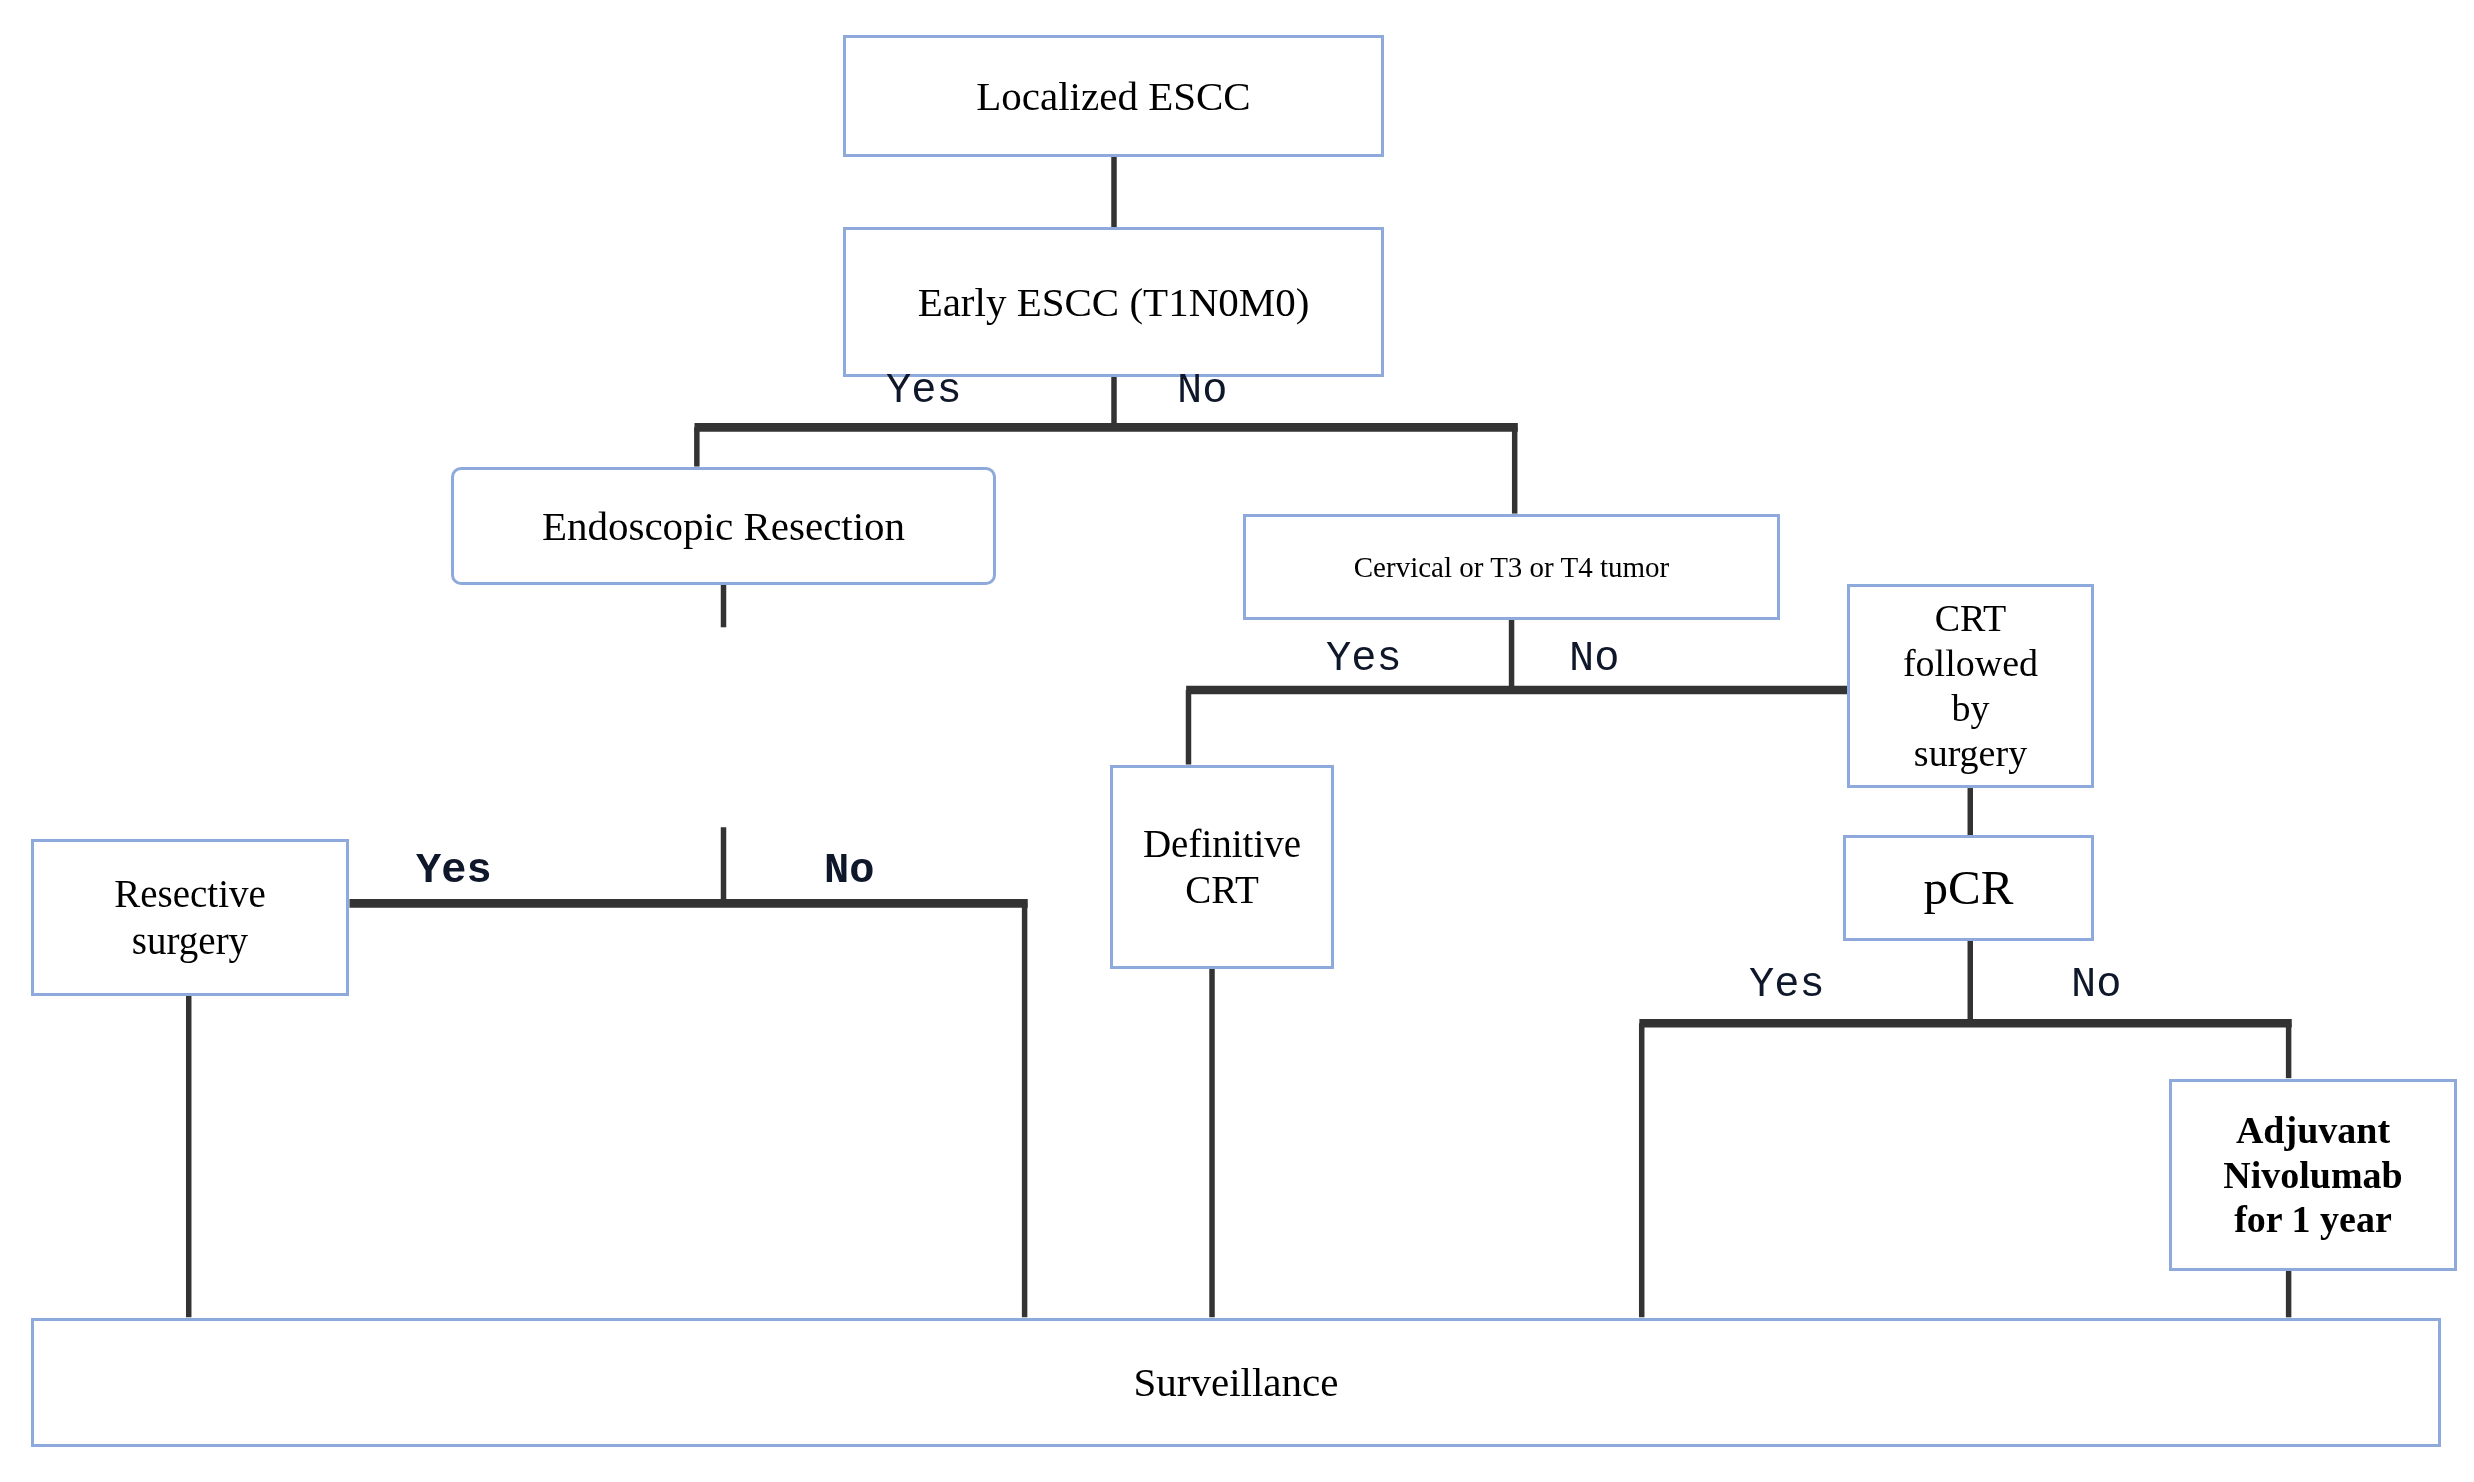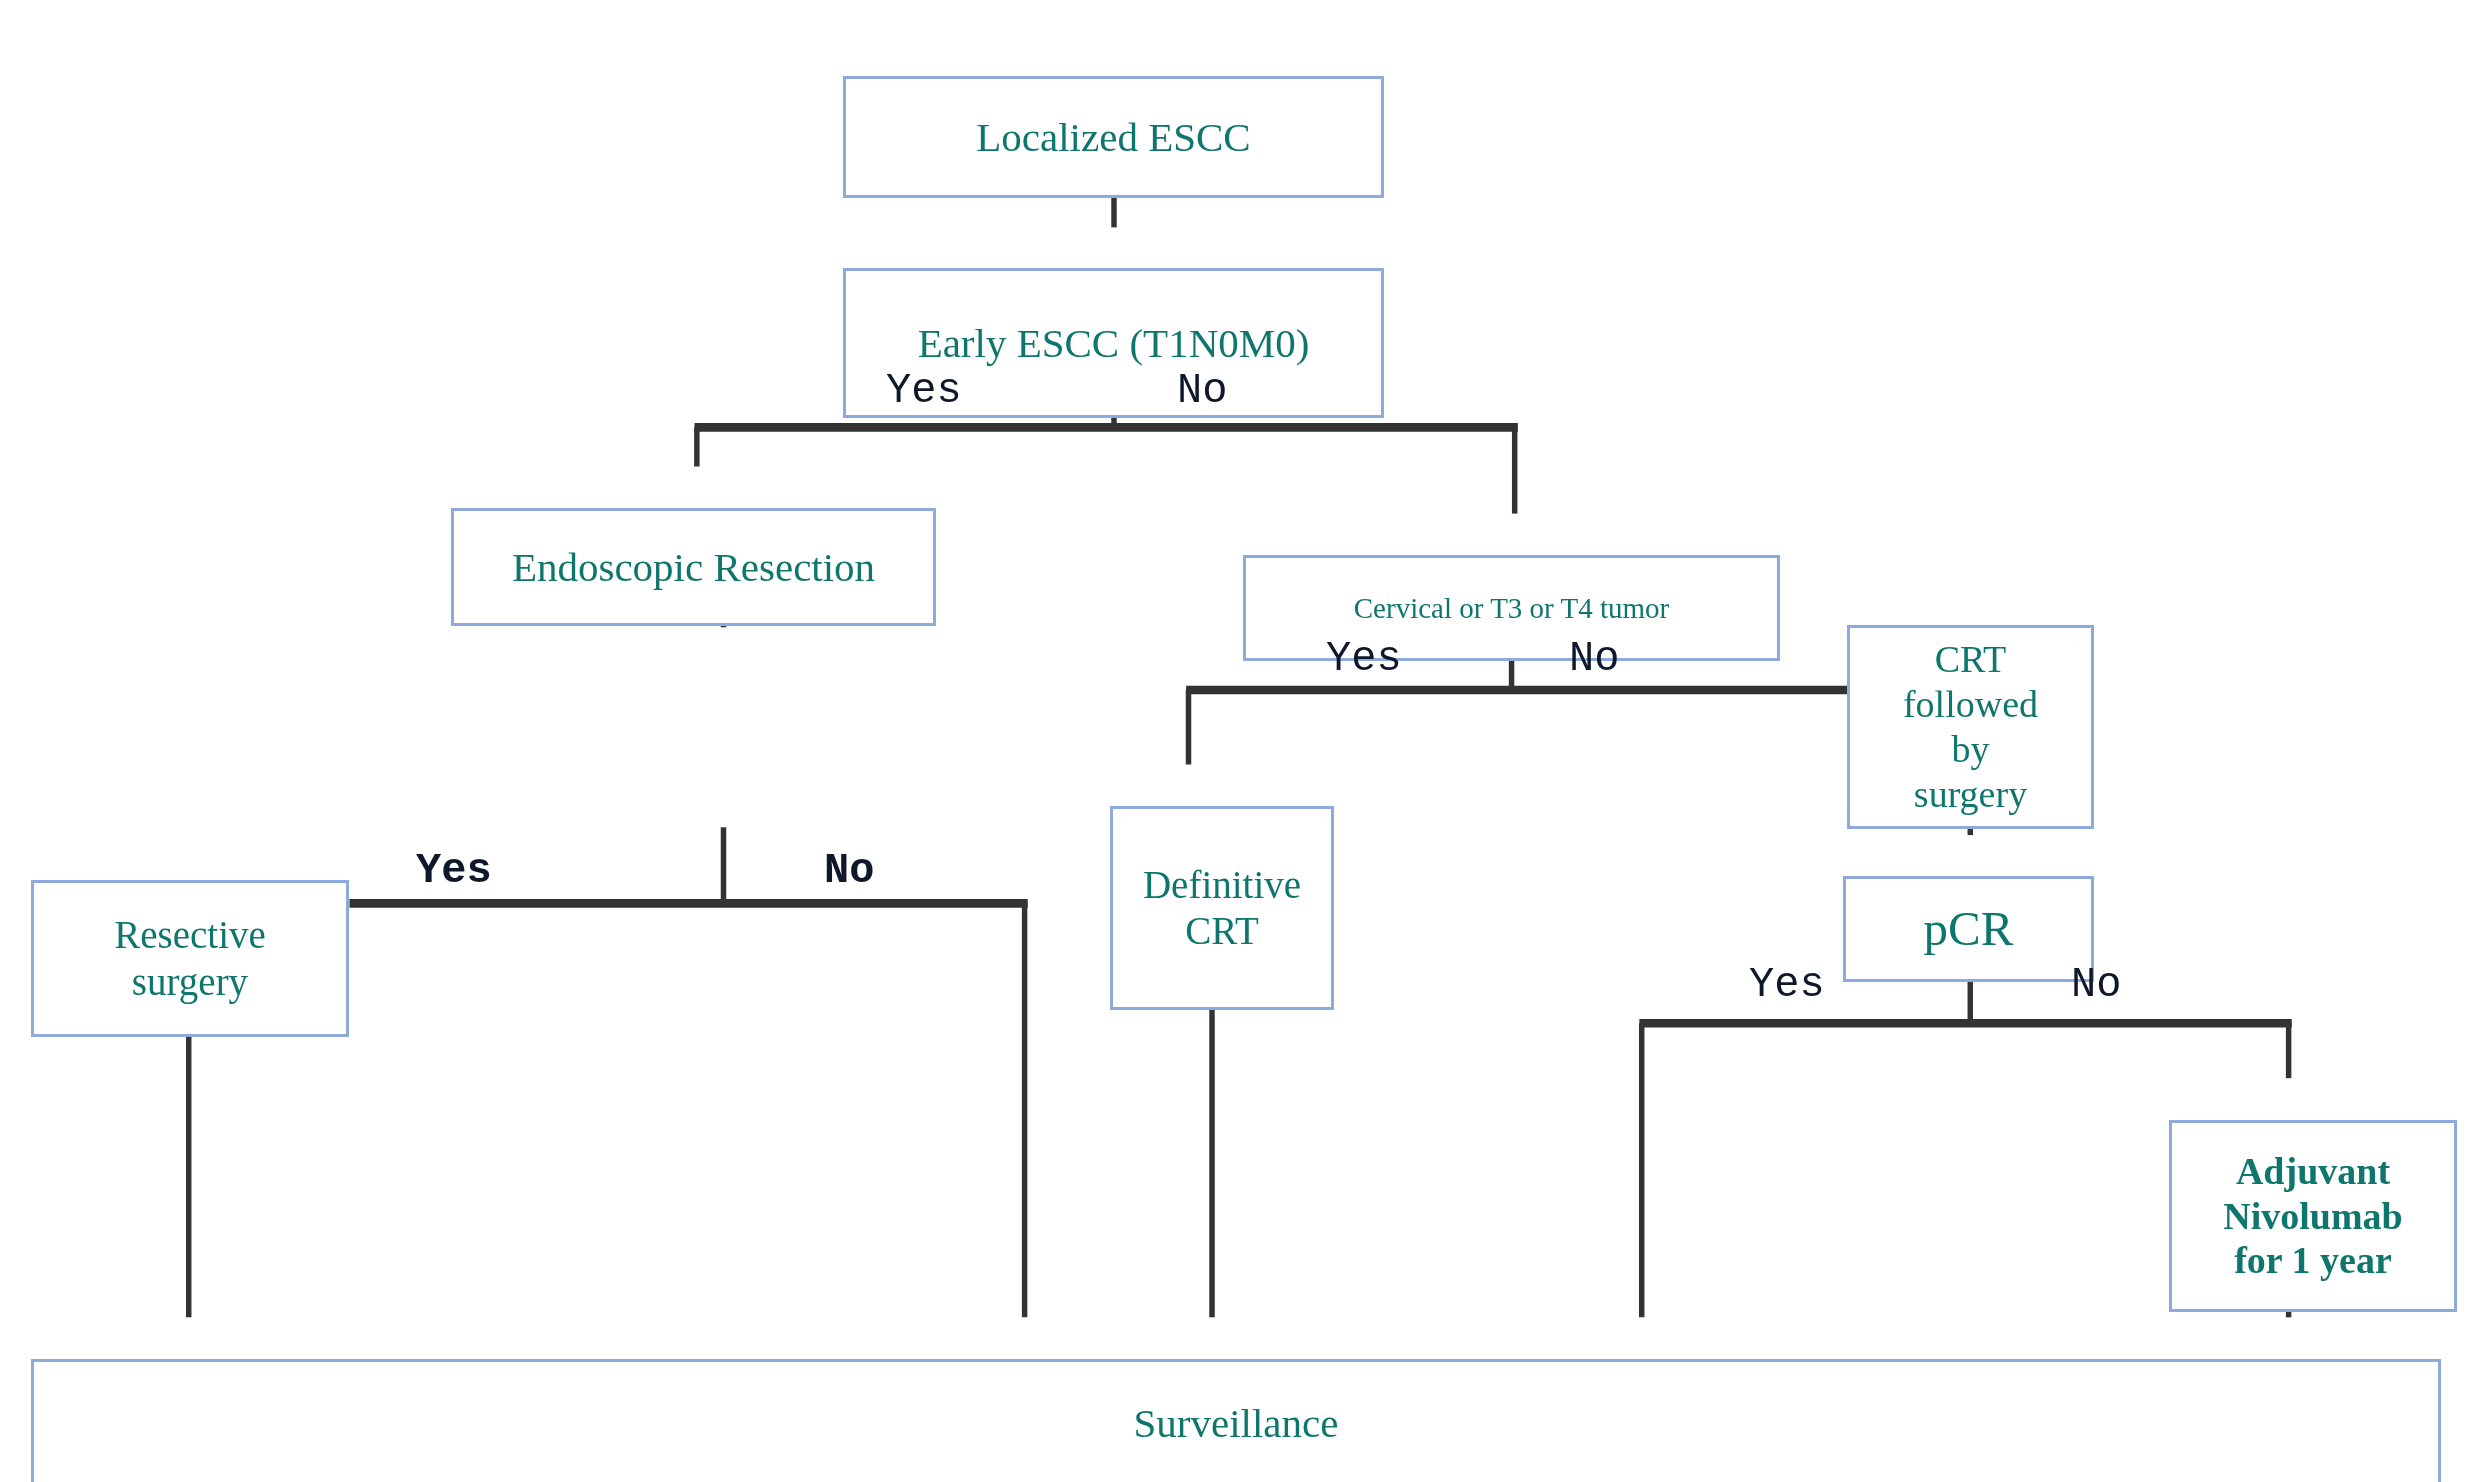--- a/index.html
+++ b/index.html
@@ -30,43 +30,42 @@
   .node {
     position: absolute;
     z-index: 2;
     box-sizing: border-box;
     background: #ffffff;
     border: 3.9px solid #8EA9DB;
     display: flex;
     align-items: center;
     justify-content: center;
     text-align: center;
-    color: #0f766e;
+    color: #000000;
     line-height: 1.18;
     padding: 3.1px 7.8px;
-    margin-top: 41px;
   }
   .node .txt {
     display: block;
     width: 100%;
     white-space: pre-line;
   }
   
   .elabel {
     position: absolute;
     z-index: 3;
     color: #0f172a;
     white-space: nowrap;
     font-family: Liberation Mono, monospace;
   }
 
   
   #node-localized-escc      { left:843px; top:35px;   width:541px;  height:122px; font-size:41px; }
   #node-early-escc          { left:843px; top:227px;  width:541px;  height:150px; font-size:41px; }
-  #node-endoscopic-resection{ left:451px;  top:467px;  width:485px;  height:118px; font-size:41px; }
+  #node-endoscopic-resection{ left:451px;  top:467px;  width:545px;  height:118px; font-size:41px;border-radius:10px; }
   #node-cervical-t3-t4      { left:1243px; top:514px;  width:537px;  height:106px; font-size:29px;justify-content:flex-end; }
   #node-tumor-infiltration  { left:451px;  top:628px;  width:545px;  height:200px; font-size:39px; font-weight:bold; }
   #node-crt-then-surgery    { left:1847px; top:584px;  width:247px;  height:204px; font-size:38px; }
   #node-definitive-crt      { left:1110px; top:765px;  width:224px;  height:204px; font-size:39px; }
   #node-pcr                 { left:1843px; top:835px; width:251px;  height:106px; font-size:49px; }
   #node-resective-surgery   { left:31px;   top:839px; width:318px;  height:157px; font-size:39px; }
   #node-adjuvant-nivolumab  { left:2169px; top:1079px; width:288px;  height:192px; font-size:38px; font-weight:bold; }
   #node-surveillance        { left:31px;   top:1318px; width:2410px; height:129px; font-size:41px; }
 
   

